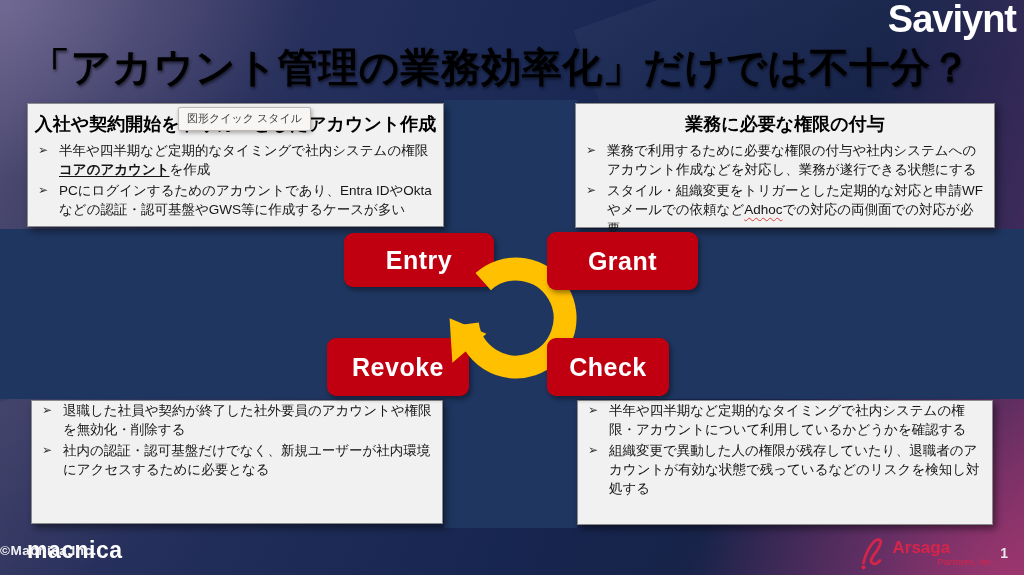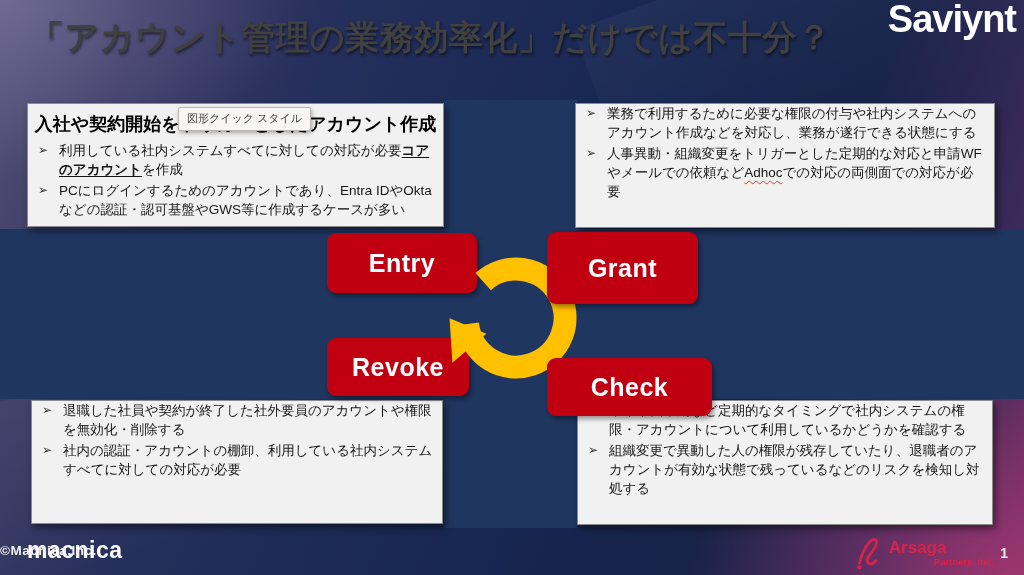--- a/index.html
+++ b/index.html
@@ -14,22 +14,22 @@
   }
   .streak { position:absolute; pointer-events:none; }
   .streak.s1 { left:-120px; top:330px; width:760px; height:320px; transform:rotate(-17deg);
     background:linear-gradient(rgba(255,255,255,.045),transparent 60%); }
   .streak.s2 { left:600px; top:-80px; width:600px; height:260px; transform:rotate(-20deg);
     background:linear-gradient(rgba(255,255,255,.04),transparent 70%); }
   .cross-v { position:absolute; left:444px; top:100px; width:133px; height:428px; background:#1f3660; }
   .cross-h { position:absolute; left:0; top:229px; width:1024px; height:170px; background:#1f3660; }
 
   .slide-title {
-    position:absolute; left:30px; top:15px; width:860px;
-    color:#404040; font-size:34px; font-weight:bold; letter-spacing:.5px;
+    position:absolute; left:30px; top:40px; width:860px;
+    color:#000000; font-size:40px; font-weight:bold; letter-spacing:.5px;
     text-shadow:1px 2px 3px rgba(0,0,0,.55); white-space:nowrap;
   }
   .saviynt {
     position:absolute; right:8px; top:-2px; color:#fff;
     font-size:38px; font-weight:bold; letter-spacing:-1px;
   }
 
   .card {
     position:absolute; background:#f1f1f1; border:1px solid #8b8b8b;
     box-shadow:3px 4px 7px rgba(0,0,0,.45); color:#161616;
@@ -56,87 +56,88 @@
     box-shadow:1px 2px 4px rgba(0,0,0,.3);
     font-size:11px; color:#3f3f3f; padding:3px 8px 4px 8px; white-space:nowrap;
   }
 
   .cycle-btn {
     position:absolute; background:#c00011; border-radius:9px;
     color:#fff; font-weight:bold; font-size:25px;
     display:flex; align-items:center; justify-content:center;
     box-shadow:2px 3px 5px rgba(0,0,0,.4); letter-spacing:.5px;
   }
-  .cycle-btn.entry  { left:327px; top:233px; width:150px; height:60px; z-index:3; }
-  .cycle-btn.grant  { left:547px; top:232px; width:151px; height:72px; z-index:5; }
+  .cycle-btn.entry  { left:344px; top:233px; width:150px; height:54px; z-index:3; }
+  .cycle-btn.grant  { left:547px; top:232px; width:151px; height:58px; z-index:5; }
   .cycle-btn.revoke { left:327px; top:338px; width:142px; height:58px; z-index:3; }
-  .cycle-btn.check  { left:547px; top:358px; width:165px; height:58px; z-index:5; }
+  .cycle-btn.check  { left:547px; top:338px; width:122px; height:58px; z-index:5; }
   .cycle-arrow { position:absolute; left:441px; top:243px; width:150px; height:150px; z-index:4; }
 
   .macnica {
     position:absolute; left:27px; top:537px; color:#fff;
     font-size:23px; font-weight:800; letter-spacing:.5px;
   }
   .copyright {
     position:absolute; left:0; top:543px; width:1024px; text-align:left;
     color:#f2f2f2; font-size:13.5px; font-weight:bold; letter-spacing:.5px;
   }
   .arsaga { position:absolute; right:30px; top:536px; display:flex; align-items:center; gap:7px; }
   .arsaga-text { display:flex; flex-direction:column; line-height:1.05; }
   .arsaga-name { color:#d6244a; font-size:17px; font-weight:bold; }
-  .arsaga-sub  { color:#d6244a; font-size:9.5px; font-weight:bold;padding-left:45px; }
+  .arsaga-sub  { color:#d6244a; font-size:9.5px; font-weight:normal;padding-left:45px; }
   .pagenum { position:absolute; right:16px; top:545px; color:#e9e9e9; font-size:14px; font-weight:bold; }
 </style>
 </head>
 <body>
 
 <div class="streak s1"></div>
 <div class="streak s2"></div>
 <div class="cross-v"></div>
 <div class="cross-h"></div>
 
 <div class="slide-title">「アカウント管理の業務効率化」だけでは不十分？</div>
 <div class="saviynt">Saviynt</div>
 
 <section class="card tl">
   <h2 class="card-title">入社や契約開始をトリガーとしたアカウント作成</h2>
   <div class="bullets">
     <div class="bullet">
       <span class="marker">➢</span>
-      <span class="btext"><span>利用している社内システムすべてに対しての対応が必要</span><span class="em-bu">コアのアカウント</span><span>を作成</span></span>
+      <span class="btext"><span>半年や四半期など定期的なタイミングで社内システムの権限</span><span class="em-bu">コアのアカウント</span><span>を作成</span></span>
     </div>
     <div class="bullet">
       <span class="marker">➢</span>
       <span class="btext"><span>PCにログインするためのアカウントであり、Entra IDやOktaなどの認証・認可基盤やGWS等に作成するケースが多い</span><span></span><span></span></span>
     </div>
   </div>
 </section>
 
 <section class="card tr">
+  <h2 class="card-title">業務に必要な権限の付与</h2>
   <div class="bullets">
     <div class="bullet">
       <span class="marker">➢</span>
       <span class="btext"><span>業務で利用するために必要な権限の付与や社内システムへのアカウント作成などを対応し、業務が遂行できる状態にする</span><span></span><span></span></span>
     </div>
     <div class="bullet">
       <span class="marker">➢</span>
-      <span class="btext"><span>人事異動・組織変更をトリガーとした定期的な対応と申請WFやメールでの依頼など</span><span class="em-spell">Adhoc</span><span>での対応の両側面での対応が必要</span></span>
+      <span class="btext"><span>スタイル・組織変更をトリガーとした定期的な対応と申請WFやメールでの依頼など</span><span class="em-spell">Adhoc</span><span>での対応の両側面での対応が必要</span></span>
     </div>
   </div>
 </section>
 
 <section class="card bl">
   <div class="bullets">
     <div class="bullet">
       <span class="marker">➢</span>
       <span class="btext"><span>退職した社員や契約が終了した社外要員のアカウントや権限を無効化・削除する</span><span></span><span></span></span>
     </div>
     <div class="bullet">
       <span class="marker">➢</span>
-      <span class="btext"><span>社内の認証・アカウントの棚卸、利用している社内システムすべてに対しての対応が必要</span><span></span><span></span></span>
+      <span class="btext"><span>社内の認証・認可基盤だけでなく、新規ユーザーが社内環境にアクセスするために必要となる</span><span></span><span></span></span>
     </div>
   </div>
 </section>
 
 <section class="card br">
   <div class="bullets">
     <div class="bullet">
       <span class="marker">➢</span>
       <span class="btext"><span>半年や四半期など定期的なタイミングで社内システムの権限・アカウントについて利用しているかどうかを確認する</span><span></span><span></span></span>
     </div>

